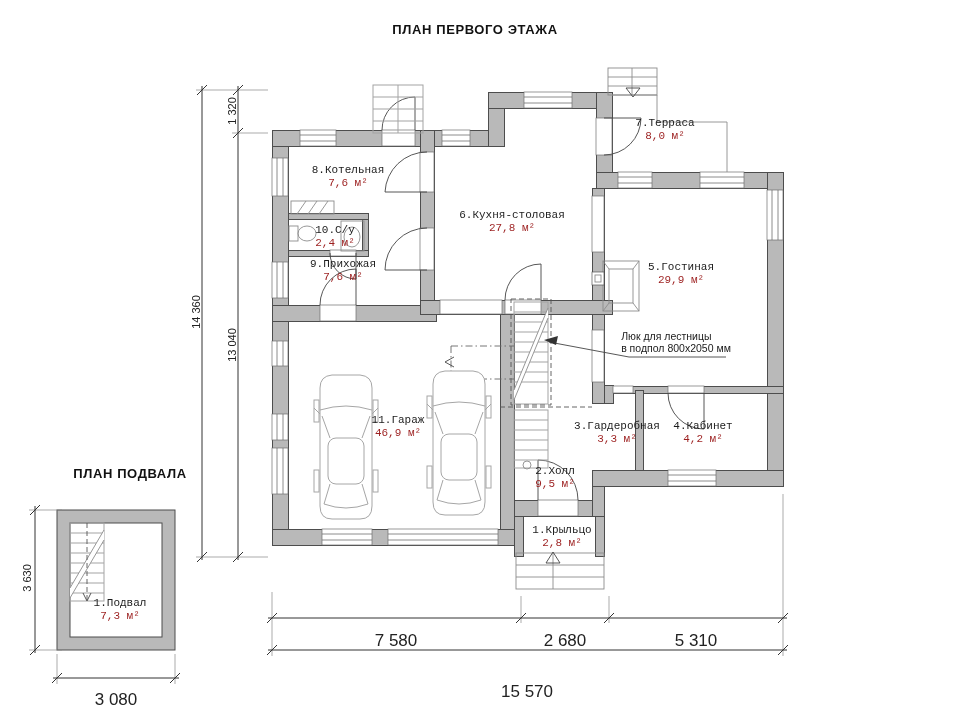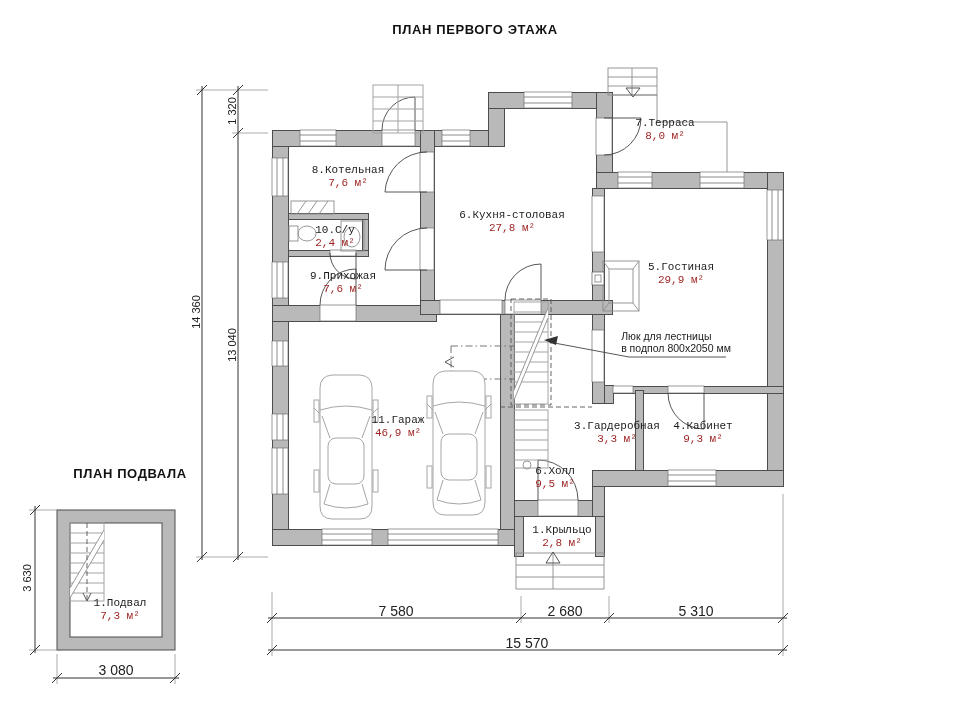--- a/index.html
+++ b/index.html
@@ -3,21 +3,21 @@
 <meta charset="utf-8">
 <style>
   html,body{margin:0;padding:0;background:#fff;}
   body{font-family:"Liberation Sans",sans-serif;}
   .canvas{position:relative;width:956px;height:717px;background:#ffffff;overflow:hidden;}
   .plan-title{position:absolute;transform:translateX(-50%);font-weight:bold;font-size:13px;
     letter-spacing:.6px;color:#111;white-space:nowrap;}
   .room-label{position:absolute;transform:translateX(-50%);text-align:center;font-size:11px;
     line-height:13px;color:#1b1b1b;white-space:nowrap;font-family:Liberation Mono, monospace;}
   .room-label .area{display:block;color:#9c1f1f;}
-  .dim{position:absolute;transform:translateX(-50%);font-size:14px;color:#222;white-space:nowrap;}
+  .dim{position:absolute;transform:translateX(-50%);font-size:17px;color:#222;white-space:nowrap;margin-top:28px;}
   .dimv{position:absolute;transform:translate(-50%,-50%) rotate(-90deg);font-size:11px;color:#222;white-space:nowrap;}
   .note{position:absolute;transform:translateX(-50%);font-size:10.5px;line-height:11.5px;
     color:#1b1b1b;text-align:left;white-space:nowrap;}
   svg{position:absolute;left:0;top:0;}
   .w{fill:#b9b9b9;stroke:#4d4d4d;stroke-width:1;}
   .ov{fill:#ffffff;stroke:#6e6e6e;stroke-width:.7;}
   .g{stroke:#6e6e6e;stroke-width:.8;fill:none;}
   .dr{stroke:#444;stroke-width:.9;fill:none;}
   .lt{stroke:#a3a3a3;stroke-width:1;fill:none;}
   .lt2{stroke:#8c8c8c;stroke-width:.9;fill:none;}
@@ -311,48 +311,48 @@
 </svg>
 
   <div class="plan-title" style="left:475px;top:22px">ПЛАН ПЕРВОГО ЭТАЖА</div>
   <div class="plan-title" style="left:130px;top:466px">ПЛАН ПОДВАЛА</div>
 
   <div class="room-label" style="left:562px;top:524px">
     <span>1.Крыльцо</span>
     <span class="area">2,8 м²</span>
   </div>
   <div class="room-label" style="left:555px;top:465px">
-    <span>6.Холл</span>
+    <span>2.Холл</span>
     <span class="area">9,5 м²</span>
   </div>
   <div class="room-label" style="left:617px;top:420px">
     <span>3.Гардеробная</span>
     <span class="area">3,3 м²</span>
   </div>
   <div class="room-label" style="left:703px;top:420px">
     <span>4.Кабинет</span>
-    <span class="area">9,3 м²</span>
+    <span class="area">4,2 м²</span>
   </div>
   <div class="room-label" style="left:681px;top:261px">
     <span>5.Гостиная</span>
     <span class="area">29,9 м²</span>
   </div>
   <div class="room-label" style="left:512px;top:209px">
     <span>6.Кухня-столовая</span>
     <span class="area">27,8 м²</span>
   </div>
   <div class="room-label" style="left:665px;top:117px">
     <span>7.Терраса</span>
     <span class="area">8,0 м²</span>
   </div>
   <div class="room-label" style="left:348px;top:164px">
     <span>8.Котельная</span>
     <span class="area">7,6 м²</span>
   </div>
-  <div class="room-label" style="left:343px;top:270px">
+  <div class="room-label" style="left:343px;top:258px">
     <span>9.Прихожая</span>
     <span class="area">7,6 м²</span>
   </div>
   <div class="room-label" style="left:335px;top:224px">
     <span>10.С/у</span>
     <span class="area">2,4 м²</span>
   </div>
   <div class="room-label" style="left:398px;top:414px">
     <span>11.Гараж</span>
     <span class="area">46,9 м²</span>
@@ -366,17 +366,17 @@
     <span style="display:block">Люк для лестницы</span>
     <span style="display:block">в подпол 800х2050 мм</span>
   </div>
 
   <div class="dimv" style="left:196px;top:312px">14 360</div>
   <div class="dimv" style="left:232px;top:111px">1 320</div>
   <div class="dimv" style="left:232px;top:345px">13 040</div>
   <div class="dim" style="left:396px;top:603px">7 580</div>
   <div class="dim" style="left:565px;top:603px">2 680</div>
   <div class="dim" style="left:696px;top:603px">5 310</div>
-  <div class="dim" style="left:527px;top:635px">15 570</div>
+  <div class="dim" style="left:527px;top:654px">15 570</div>
   <div class="dimv" style="left:27px;top:578px">3 630</div>
   <div class="dim" style="left:116px;top:662px">3 080</div>
 
 </div>
 
 </body></html>

